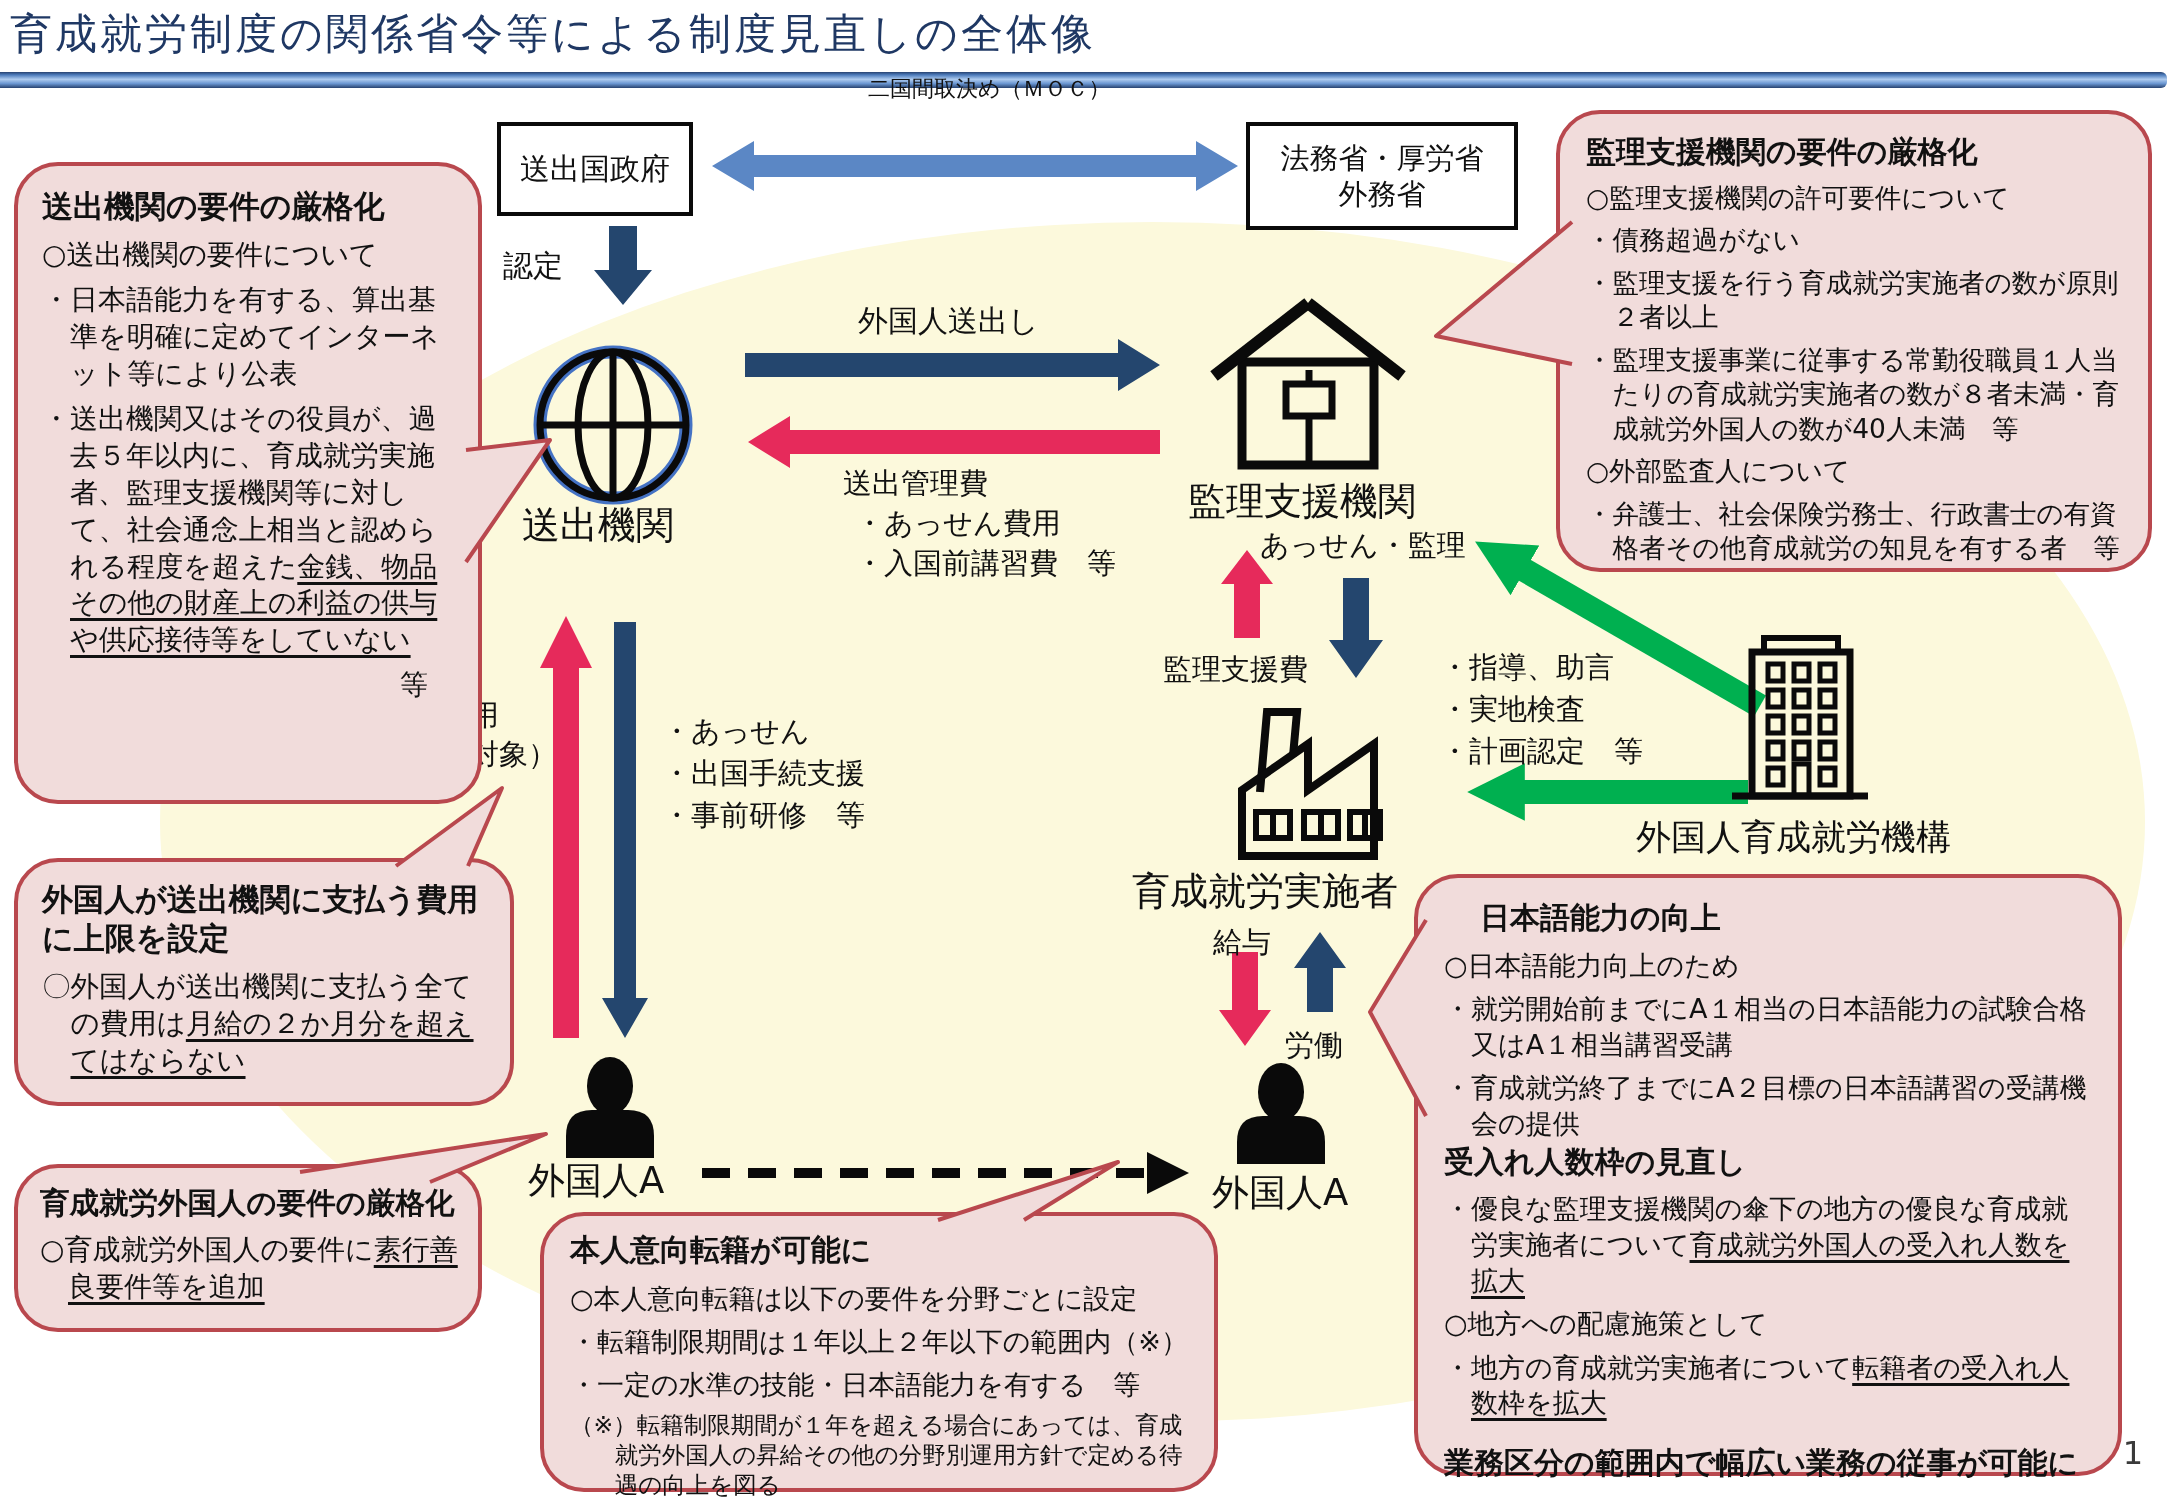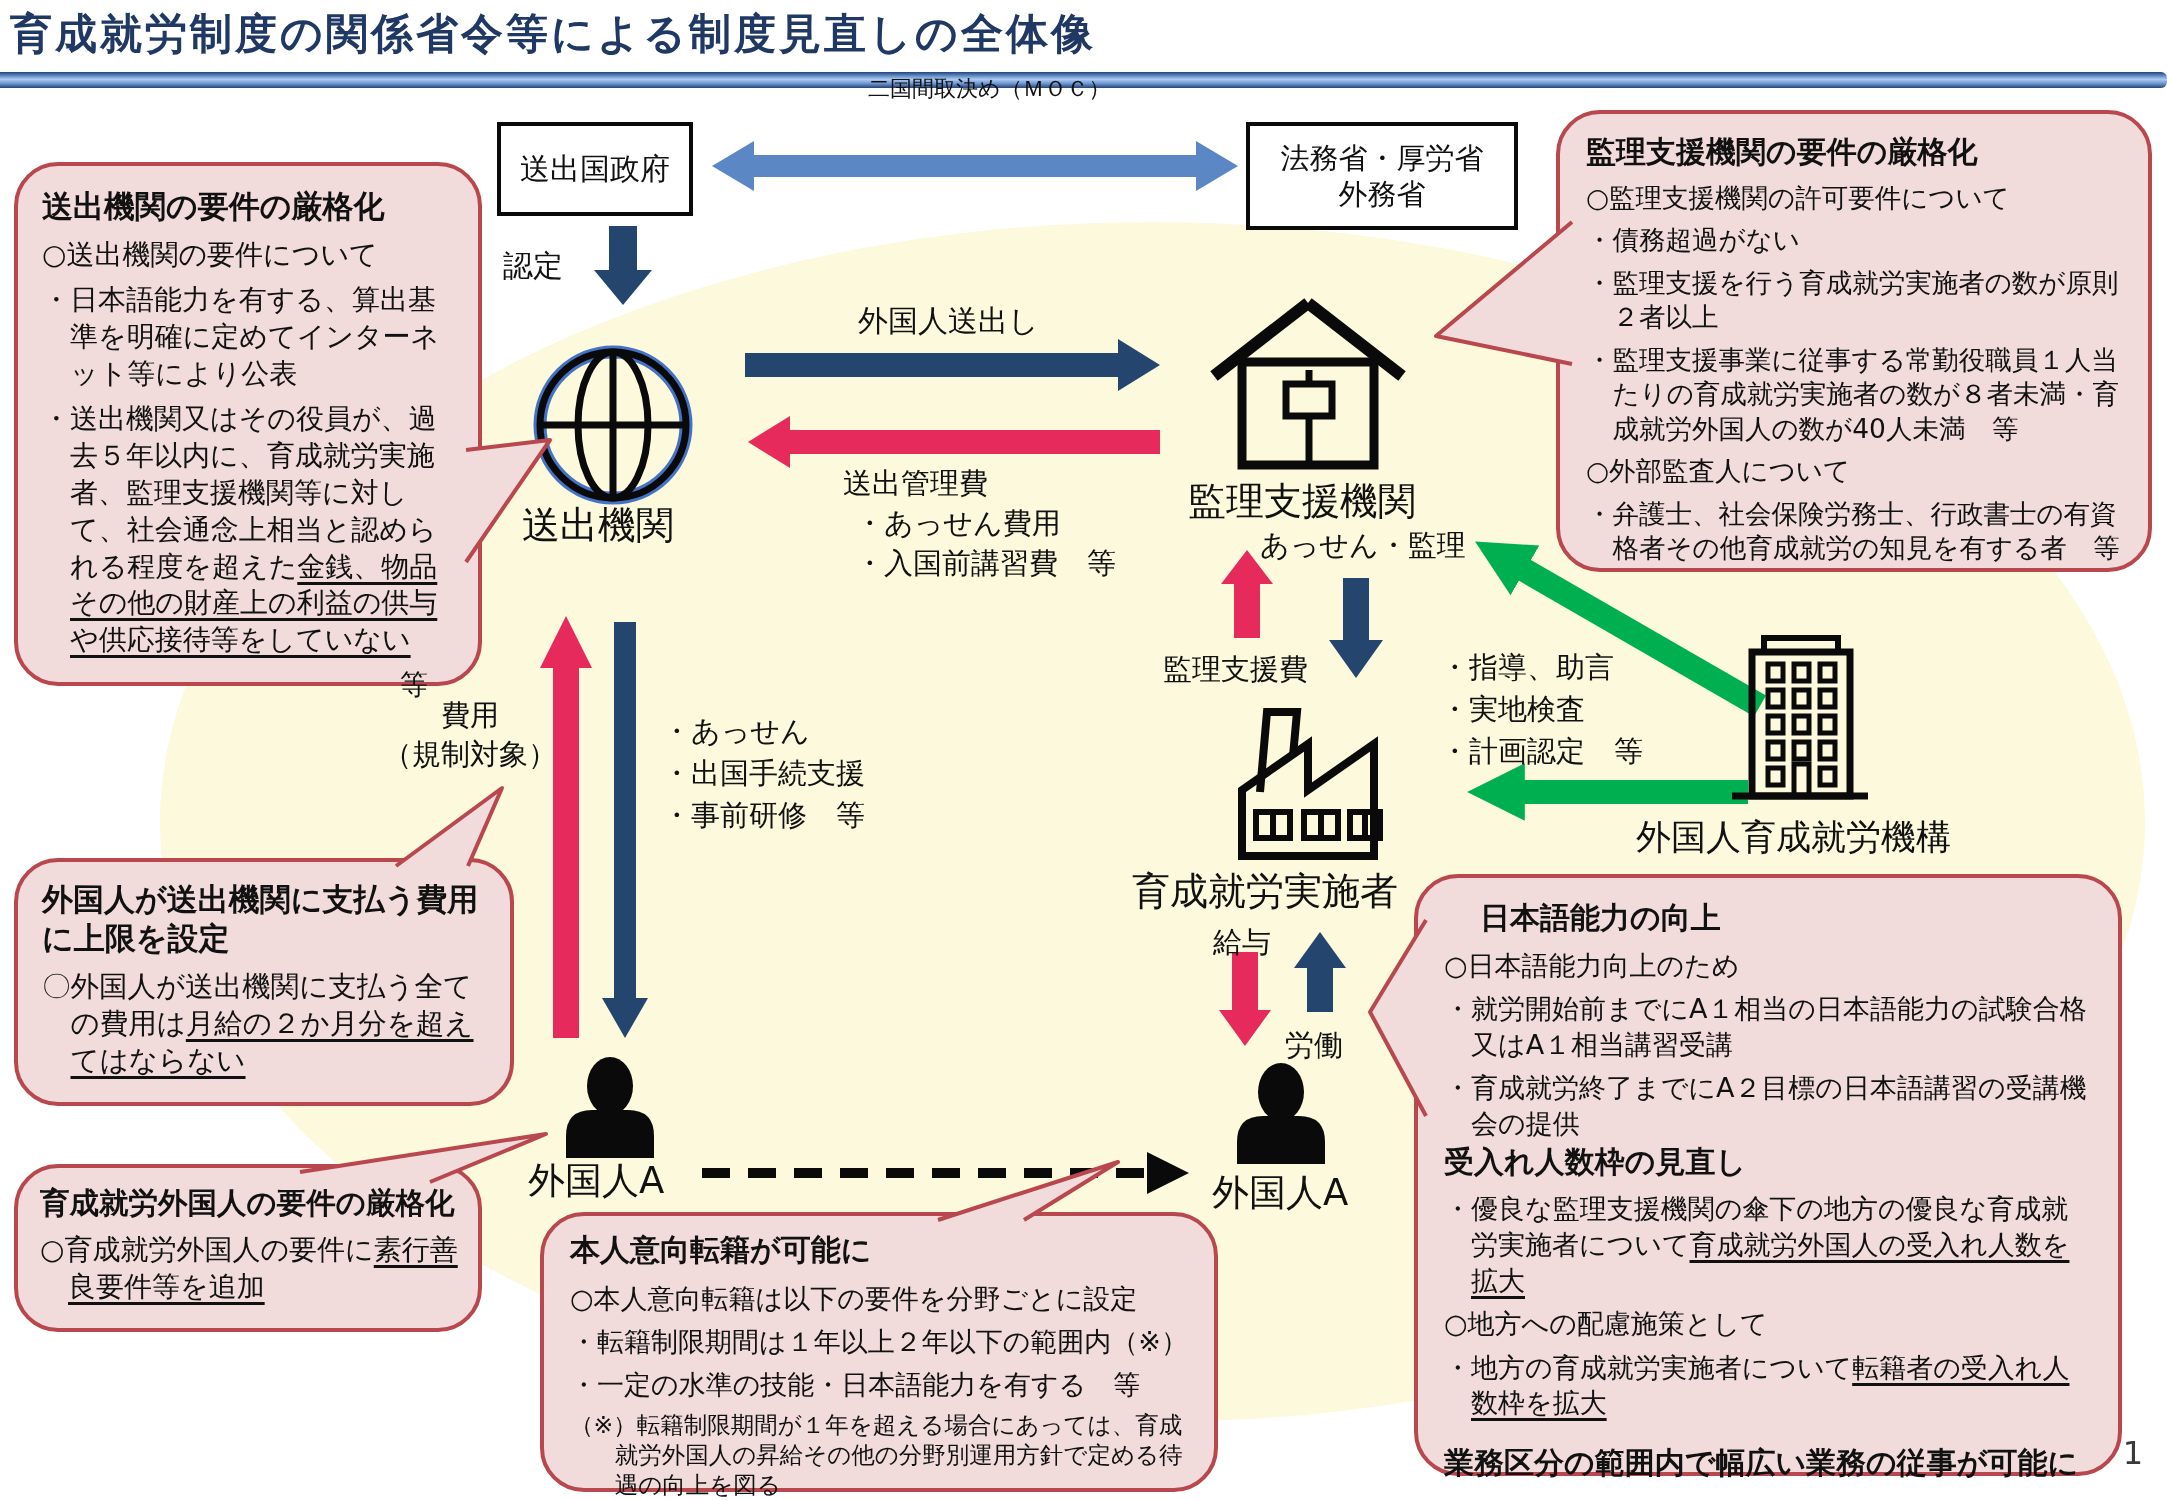--- a/index.html
+++ b/index.html
@@ -1,20 +1,20 @@
 <!DOCTYPE html>
 <html><head>
 <meta charset="utf-8">
 <style>
   html,body{margin:0;padding:0;background:#fff;}
   .stage{position:relative;width:2167px;height:1500px;overflow:hidden;background:#fff;
          font-family:"DejaVu Sans","Liberation Sans",sans-serif;color:#111;}
   .abs{position:absolute;}
   .lbl{position:absolute;white-space:nowrap;color:#111;}
-  .page-title{position:absolute;left:10px;top:6px;font-size:42px;font-weight:700;
+  .page-title{position:absolute;left:10px;top:6px;font-size:42px;font-weight:400;
               color:#1F3864;letter-spacing:3px;white-space:nowrap;}
   .title-bar{position:absolute;left:0;top:72px;width:2167px;height:16px;
              background:linear-gradient(180deg,#27426F 0%,#4C7BBB 18%,#AECBEE 46%,#6B97D2 72%,#27426F 100%);
              border-radius:0 6px 6px 0;}
   .bg-ellipse{position:absolute;left:160px;top:222px;width:1985px;height:1200px;
               background:#FCF9DC;border-radius:50%;}
   .wbox{position:absolute;background:#fff;border:4px solid #0a0a0a;display:flex;
         flex-direction:column;align-items:center;justify-content:center;
         font-size:30px;line-height:1.25;text-align:center;z-index:3;}
   .callout{position:absolute;background:#F1DCDB;border:4px solid #B9484E;border-radius:44px;
@@ -206,21 +206,21 @@
     <div>・出国手続支援</div>
     <div>・事前研修　等</div>
   </div>
 
   <div class="lbl z3" style="left:1213px;top:923px;font-size:29px;">給与</div>
   <div class="lbl z3" style="left:1285px;top:1026px;font-size:29px;">労働</div>
 
   <div class="lbl z3" style="left:528px;top:1156px;font-size:37px;">外国人A</div>
   <div class="lbl z3" style="left:1212px;top:1168px;font-size:37px;">外国人A</div>
 
-  <div class="callout" style="left:14px;top:162px;width:468px;height:524px;padding:20px 20px 12px 24px;font-size:28px;line-height:1.32;">
+  <div class="callout" style="left:14px;top:162px;width:468px;height:642px;padding:20px 20px 12px 24px;font-size:28px;line-height:1.32;">
     <div class="c-title" style="font-size:31px;">送出機関の要件の厳格化</div>
     <div class="c-line">○送出機関の要件について</div>
     <div class="c-line hang">・日本語能力を有する、算出基準を明確に定めてインターネット等により公表</div>
     <div class="c-line hang"><span>・送出機関又はその役員が、過去５年以内に、育成就労実施者、監理支援機関等に対して、社会通念上相当と認められる程度を超えた</span><span class="u">金銭、物品その他の財産上の利益の供与や供応接待等をしていない</span></div>
     <div class="c-line right">等</div>
   </div>
 
   <div class="callout" style="left:14px;top:858px;width:500px;height:248px;padding:18px 20px 12px 24px;font-size:28.5px;line-height:1.3;">
     <div class="c-title" style="font-size:31px;line-height:1.25;">外国人が送出機関に支払う費用に上限を設定</div>
     <div class="c-line hang"><span>〇外国人が送出機関に支払う全ての費用は</span><span class="u">月給の２か月分を超えてはならない</span></div>

